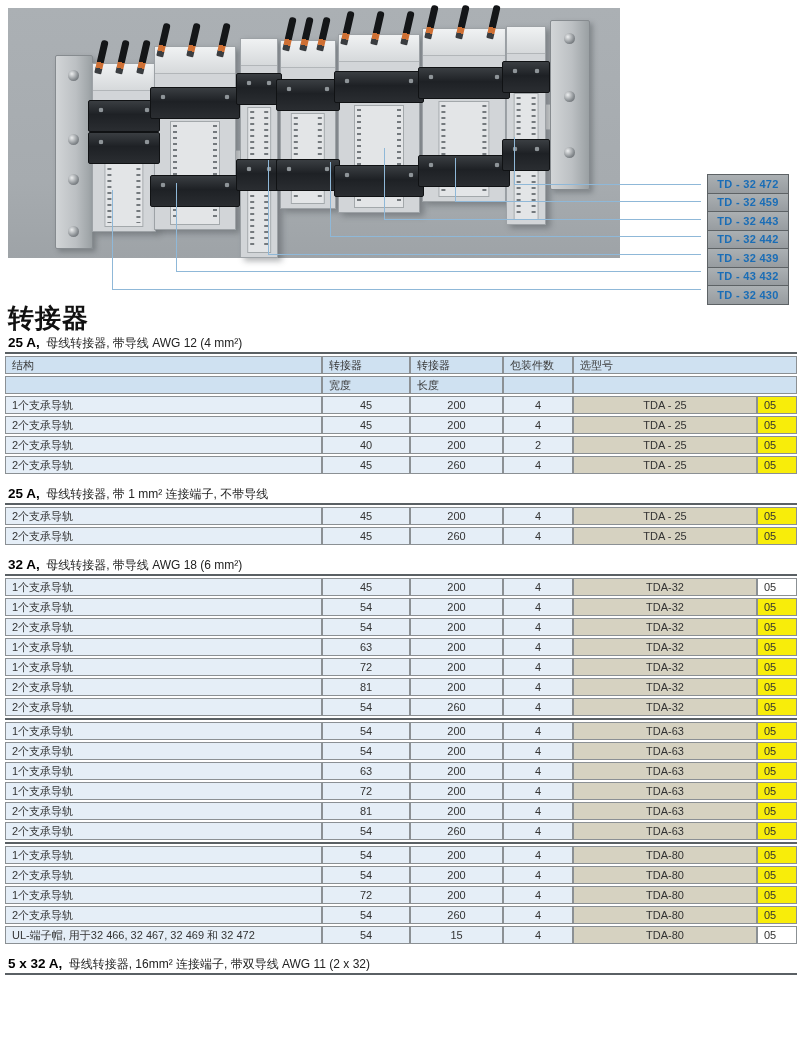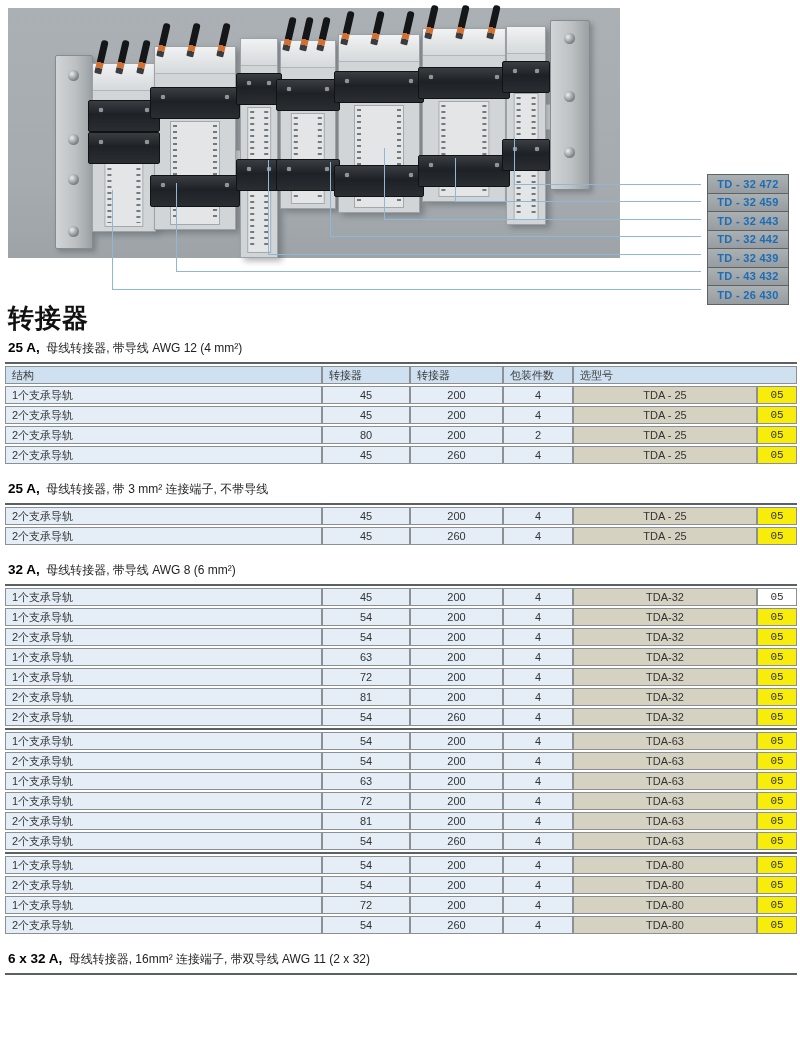--- a/index.html
+++ b/index.html
@@ -34,34 +34,34 @@
     background:repeating-linear-gradient(180deg,#74797d 0 2px,rgba(0,0,0,0) 2px 6px);}
   .rail::before{left:2px}.rail::after{right:2px}
   .cline{position:absolute;border-left:1px solid #8fb8d8;border-bottom:1px solid #8fb8d8;z-index:4;}
   .callouts{position:absolute;left:700px;top:175px;width:89px;z-index:5;}
   .callout-box{height:17.5px;margin-top:-1px;border:1px solid #5d6265;
     background:linear-gradient(#abb0b3,#979ca0);
     display:flex;align-items:center;justify-content:center;
     font-size:11px;font-weight:bold;color:#1a6db6;letter-spacing:.3px;white-space:nowrap;margin-left:7px;}
   
   h1{margin:4px 0 2px 8px;font-size:26px;line-height:1.15;color:#111;letter-spacing:1px;}
-  .sec-head{margin:11px 0 2px 8px;font-size:12px;line-height:24px;color:#222;}
+  .sec-head{margin:11px 0 2px 8px;font-size:12px;line-height:14px;color:#222;}
   .sec-head b{font-size:13.5px;color:#000;margin-right:3px;}
   .sec-head.first{margin-top:2px;}
   
   table.spec{border-collapse:separate;border-spacing:0 2px;table-layout:fixed;
     width:792px;margin-left:5px;border-top:2px solid #5a6064;}
   table.spec th,table.spec td{border:1px solid #8b9094;height:14px;line-height:14px;
     font-size:11px;padding:1px 6px;font-weight:normal;overflow:hidden;}
   table.spec th{background:#cfe1f1;text-align:left;color:#3a3a3a;}
   table.spec td{background:#e5eef7;vertical-align:top;}
   td.c-struct{text-align:left;white-space:pre-line;}
   td.c-num{text-align:center;}
   td.c-type{background:#d6d2c1 !important;text-align:center;}
-  td.c-code{background:#ffffff !important;text-align:center;font-family:Liberation Mono, monospace;}
+  td.c-code{background:#ffffff !important;}
   td.c-code.hl{background:#f8ed0a !important;}
 </style>
 </head>
 <body>
 
 <div class="photo-wrap">
   <div class="photo">
 
     <div class="tab" style="left:130px;top:78px;width:28px;height:22px;"></div>
     <div class="tab" style="left:130px;top:148px;width:28px;height:24px;"></div>
@@ -160,21 +160,21 @@
   <div class="cline" style="left:176px;top:183px;width:524px;height:88px;"></div>
   <div class="cline" style="left:112px;top:190px;width:588px;height:99px;"></div>
 
   <div class="callouts" id="callouts">
       <div class="callout-box">TD - 32 472</div>
       <div class="callout-box">TD - 32 459</div>
       <div class="callout-box">TD - 32 443</div>
       <div class="callout-box">TD - 32 442</div>
       <div class="callout-box">TD - 32 439</div>
       <div class="callout-box">TD - 43 432</div>
-      <div class="callout-box">TD - 26 430</div>
+      <div class="callout-box">TD - 32 430</div>
     </div>
 </div>
 
 <h1>转接器</h1>
 
 <section>
   <p class="sec-head first">
     <b>25 A,</b>
     <span>母线转接器, 带导线 AWG 12 (4 mm²)</span>
   </p>
@@ -188,62 +188,69 @@
         <col style="width:40px">
       </colgroup>
     <thead>
       <tr>
         <th>结构</th>
         <th>转接器</th>
         <th>转接器</th>
         <th>包装件数</th>
         <th colspan="2">选型号</th>
       </tr>
+      <tr>
+        <th></th>
+        <th>宽度</th>
+        <th>长度</th>
+        <th></th>
+        <th colspan="2"></th>
+      </tr>
     </thead>
     <tbody>
         <tr>
           <td class="c-struct">1个支承导轨</td>
           <td class="c-num">45</td>
           <td class="c-num">200</td>
           <td class="c-num">4</td>
           <td class="c-type">TDA - 25</td>
           <td class="c-code hl">05</td>
         </tr>
         <tr>
           <td class="c-struct">2个支承导轨</td>
           <td class="c-num">45</td>
           <td class="c-num">200</td>
           <td class="c-num">4</td>
           <td class="c-type">TDA - 25</td>
           <td class="c-code hl">05</td>
         </tr>
         <tr>
           <td class="c-struct">2个支承导轨</td>
-          <td class="c-num">80</td>
+          <td class="c-num">40</td>
           <td class="c-num">200</td>
           <td class="c-num">2</td>
           <td class="c-type">TDA - 25</td>
           <td class="c-code hl">05</td>
         </tr>
         <tr>
           <td class="c-struct">2个支承导轨</td>
           <td class="c-num">45</td>
           <td class="c-num">260</td>
           <td class="c-num">4</td>
           <td class="c-type">TDA - 25</td>
           <td class="c-code hl">05</td>
         </tr>
       </tbody>
   </table>
 </section>
 
 <section>
   <p class="sec-head">
     <b>25 A,</b>
-    <span>母线转接器, 带 3 mm² 连接端子, 不带导线</span>
+    <span>母线转接器, 带 1 mm² 连接端子, 不带导线</span>
   </p>
   <table class="spec">
     <colgroup>
         <col style="width:317px">
         <col style="width:88px">
         <col style="width:93px">
         <col style="width:70px">
         <col style="width:184px">
         <col style="width:40px">
       </colgroup>
@@ -264,21 +271,21 @@
           <td class="c-type">TDA - 25</td>
           <td class="c-code hl">05</td>
         </tr>
       </tbody>
   </table>
 </section>
 
 <section>
   <p class="sec-head">
     <b>32 A,</b>
-    <span>母线转接器, 带导线 AWG 8 (6 mm²)</span>
+    <span>母线转接器, 带导线 AWG 18 (6 mm²)</span>
   </p>
   <table class="spec">
     <colgroup>
         <col style="width:317px">
         <col style="width:88px">
         <col style="width:93px">
         <col style="width:70px">
         <col style="width:184px">
         <col style="width:40px">
       </colgroup>
@@ -442,26 +449,34 @@
           <td class="c-code hl">05</td>
         </tr>
         <tr>
           <td class="c-struct">2个支承导轨</td>
           <td class="c-num">54</td>
           <td class="c-num">260</td>
           <td class="c-num">4</td>
           <td class="c-type">TDA-80</td>
           <td class="c-code hl">05</td>
         </tr>
+        <tr>
+          <td class="c-struct">UL-端子帽, 用于32 466, 32 467, 32 469 和 32 472</td>
+          <td class="c-num">54</td>
+          <td class="c-num">15</td>
+          <td class="c-num">4</td>
+          <td class="c-type">TDA-80</td>
+          <td class="c-code">05</td>
+        </tr>
       </tbody>
   </table>
 </section>
 
 <section>
   <p class="sec-head">
-    <b>6 x 32 A,</b>
+    <b>5 x 32 A,</b>
     <span>母线转接器, 16mm² 连接端子, 带双导线 AWG 11 (2 x 32)</span>
   </p>
   <table class="spec">
     
     
   </table>
 </section>
 
 </body></html>

